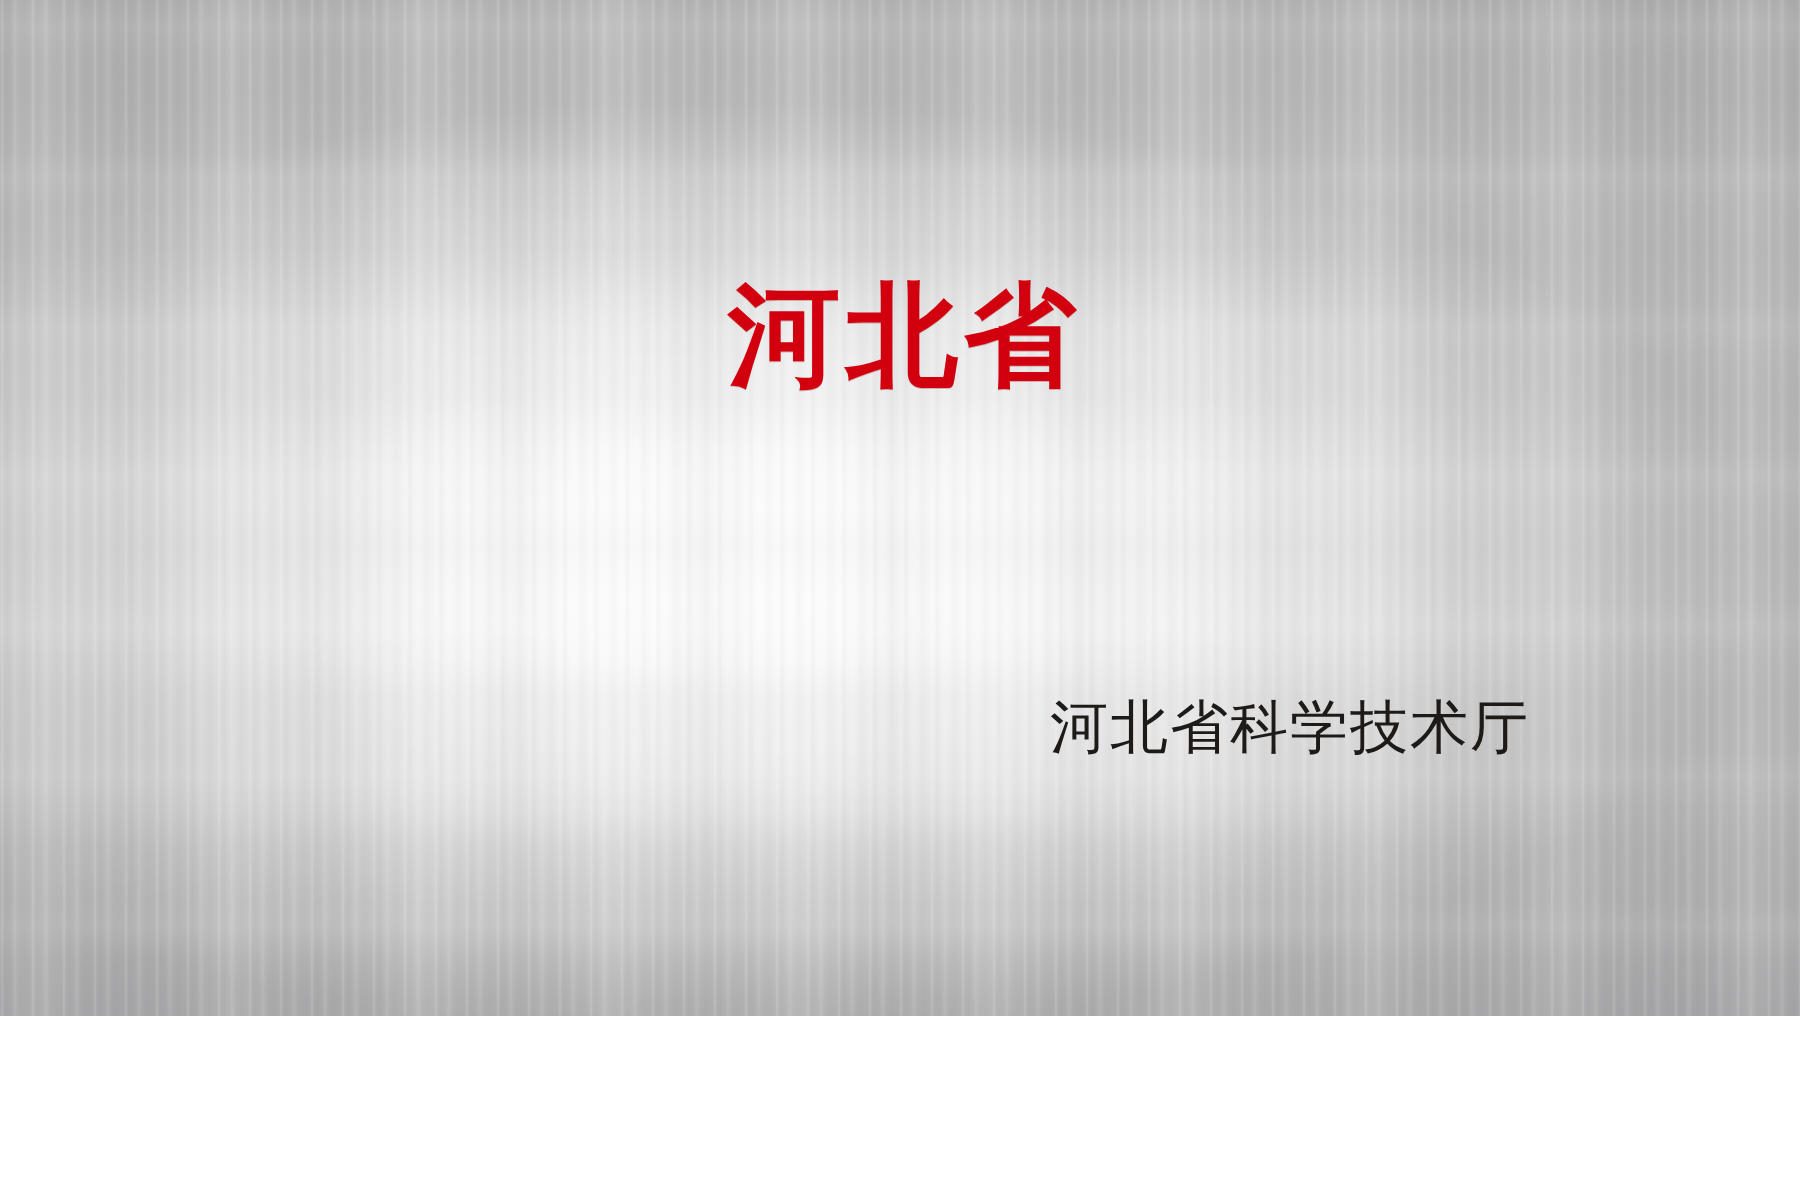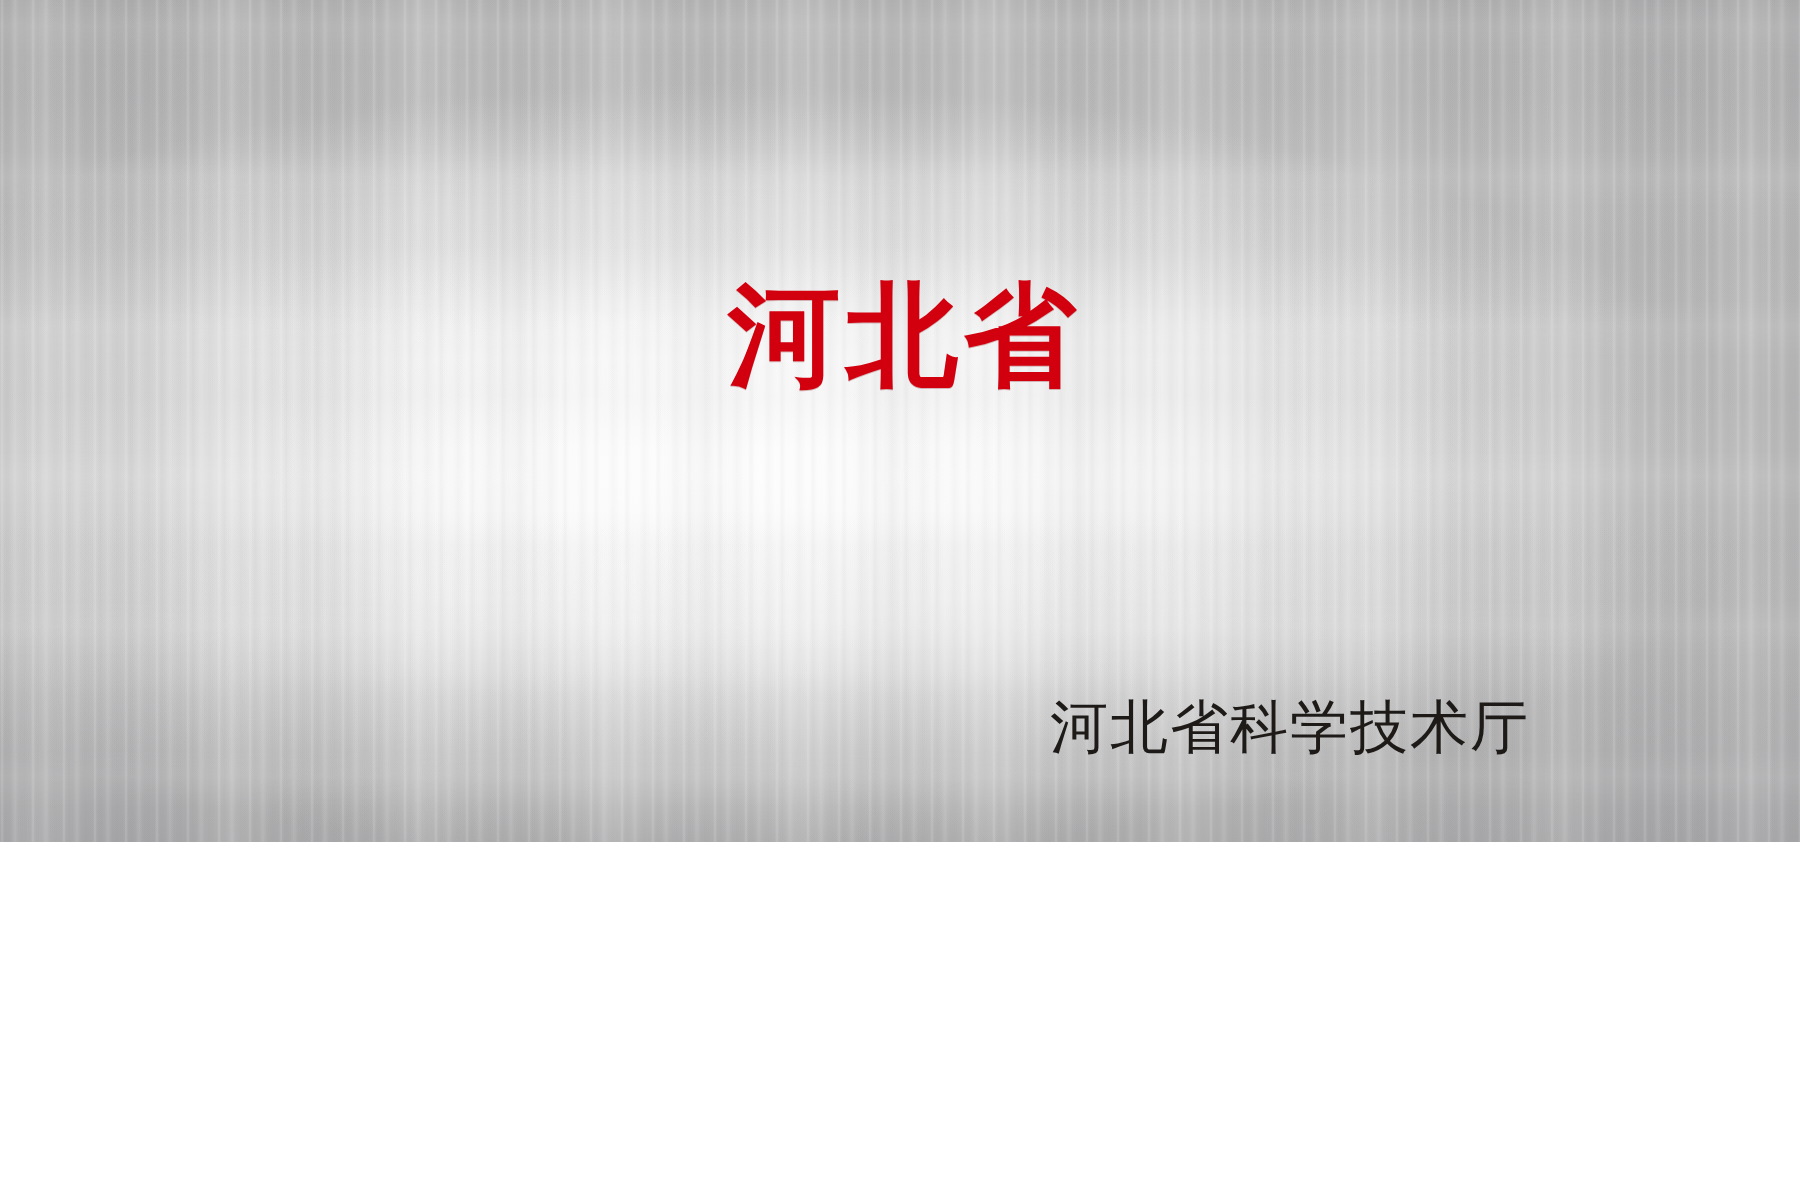--- a/index.html
+++ b/index.html
@@ -4,21 +4,21 @@
 <style>
   html, body {
     margin: 0;
     padding: 0;
     background: #ffffff;
   }
 
   #slide {
     position: relative;
     width: 1800px;
-    height: 842px;
+    height: 1016px;
     overflow: hidden;
     font-family: "DejaVu Sans", sans-serif;
     
     background-color: #fef9c3;
   }
 
   
   .bg-base {
     position: absolute;
     inset: 0;

